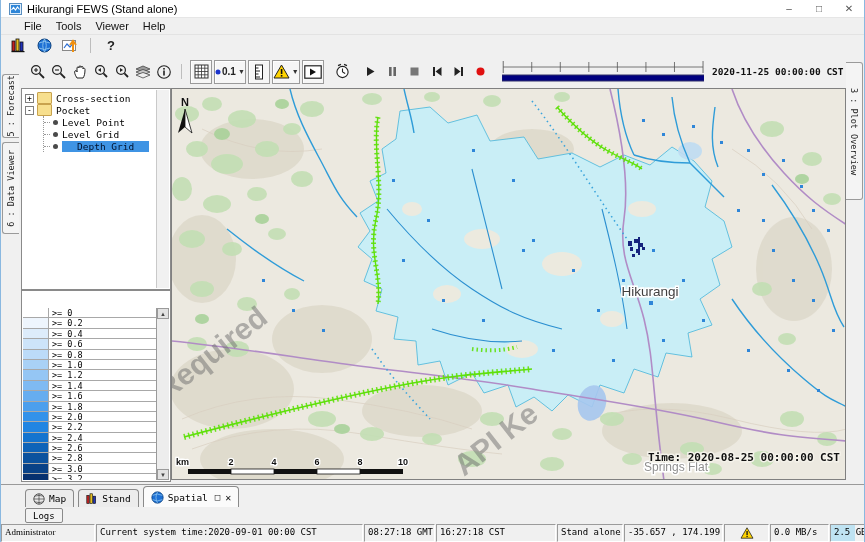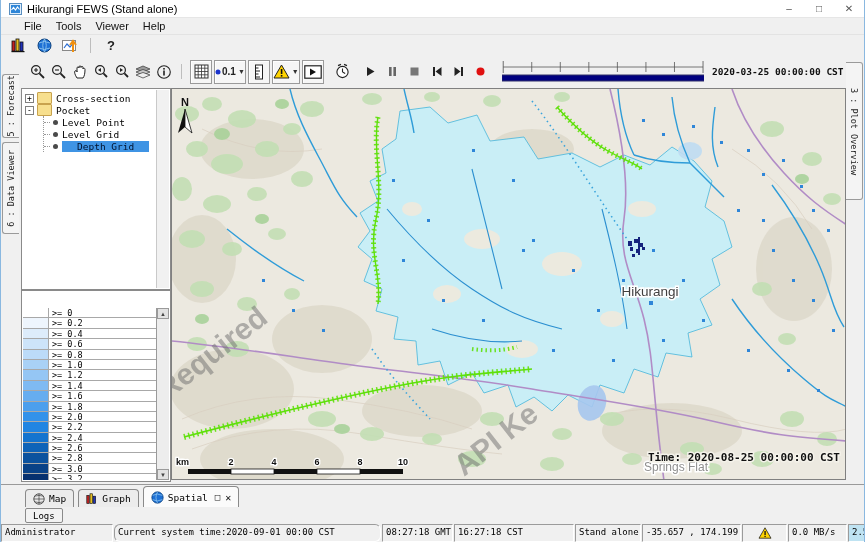--- a/index.html
+++ b/index.html
@@ -266,21 +266,21 @@
       </svg>
   </span>
   <span class="timeline-wrap">
     <svg width="100%" height="30" viewBox="0 0 340 30" preserveAspectRatio="none">
       <path d="M2,10 H338" stroke="#555" stroke-width="1"></path>
       <path d="M2,4 V16 M338,4 V16" stroke="#555" stroke-width="1.4"></path>
       <path d="M50,5 V15 M98,5 V15 M146,5 V15 M194,5 V15 M242,5 V15 M290,5 V15" stroke="#555" stroke-width="1"></path>
       <rect x="0" y="18" width="340" height="6" fill="#000080" stroke="#30306a" stroke-width="1"></rect>
     </svg>
   </span>
-  <span class="tl-date">2020-03-25 00:00:00 CST</span>
+  <span class="tl-date">2020-11-25 00:00:00 CST</span>
 </div>
 
 <div class="vtab" style="top:74px;height:64px;">
   <span>5 : Forecast</span>
 </div>
 <div class="vtab" style="top:142px;height:92px;">
   <span>6 : Data Viewer</span>
 </div>
 
 <div class="rtab" style="top:62px;height:138px;">
@@ -621,42 +621,42 @@
     <span>Map</span>
   </div>
   <div class="btab">
     <span class="mic">
       <svg width="12" height="12" viewBox="0 0 15 15">
           <rect x="1" y="3" width="3" height="10" fill="#c22222" stroke="#111" stroke-width="0.8"></rect>
           <rect x="5" y="1" width="3" height="12" fill="#e8c020" stroke="#111" stroke-width="0.8"></rect>
           <rect x="9" y="4" width="3" height="9" fill="#2233bb" stroke="#111" stroke-width="0.8"></rect>
         </svg>
     </span>
-    <span>Graph</span>
+    <span>Stand</span>
   </div>
   <div class="btab active">
     <span class="mic">
       <svg width="13" height="13" viewBox="0 0 15 15">
           <circle cx="7.5" cy="7.5" r="6.5" fill="#1c6fd4" stroke="#0c417e"></circle>
           <path d="M2,5 Q7,2 13,5 M2,10 Q7,13 13,10 M7.5,1 Q4,7.5 7.5,14" stroke="#8cc4ee" stroke-width="0.9" fill="none"></path>
         </svg>
     </span>
     <span>Spatial</span>
     <span class="tab-max">□</span>
     <span class="tab-close">✕</span>
   </div>
 </div>
 
 <div class="logs-row">
   <button class="logs-btn">Logs</button>
 </div>
 
 <div class="statusbar">
-  <div class="status-cell" style="width:112px;">Administrator</div>
-  <div class="status-cell" style="width:267px;border-radius:6px;">Current system time:2020-09-01 00:00 CST</div>
+  <div class="status-cell" style="width:94px;font-family:Liberation Serif, serif;">Administrator</div>
+  <div class="status-cell" style="width:267px;">Current system time:2020-09-01 00:00 CST</div>
   <div class="status-cell" style="width:71px;">08:27:18 GMT</div>
   <div class="status-cell" style="width:120px;">16:27:18 CST</div>
   <div class="status-cell" style="width:66px;">Stand alone</div>
   <div class="status-cell" style="width:99px;text-align:center;">-35.657 , 174.199</div>
   <div class="status-cell warn-cell" style="width:45px;">
     <svg width="14" height="12" viewBox="0 0 17 15">
         <path d="M8.5,1 L16,14 L1,14 Z" fill="#ffd400" stroke="#222" stroke-width="1"></path>
         <rect x="7.8" y="5" width="1.6" height="5" fill="#111"></rect>
         <rect x="7.8" y="11" width="1.6" height="1.6" fill="#111"></rect>
       </svg>

